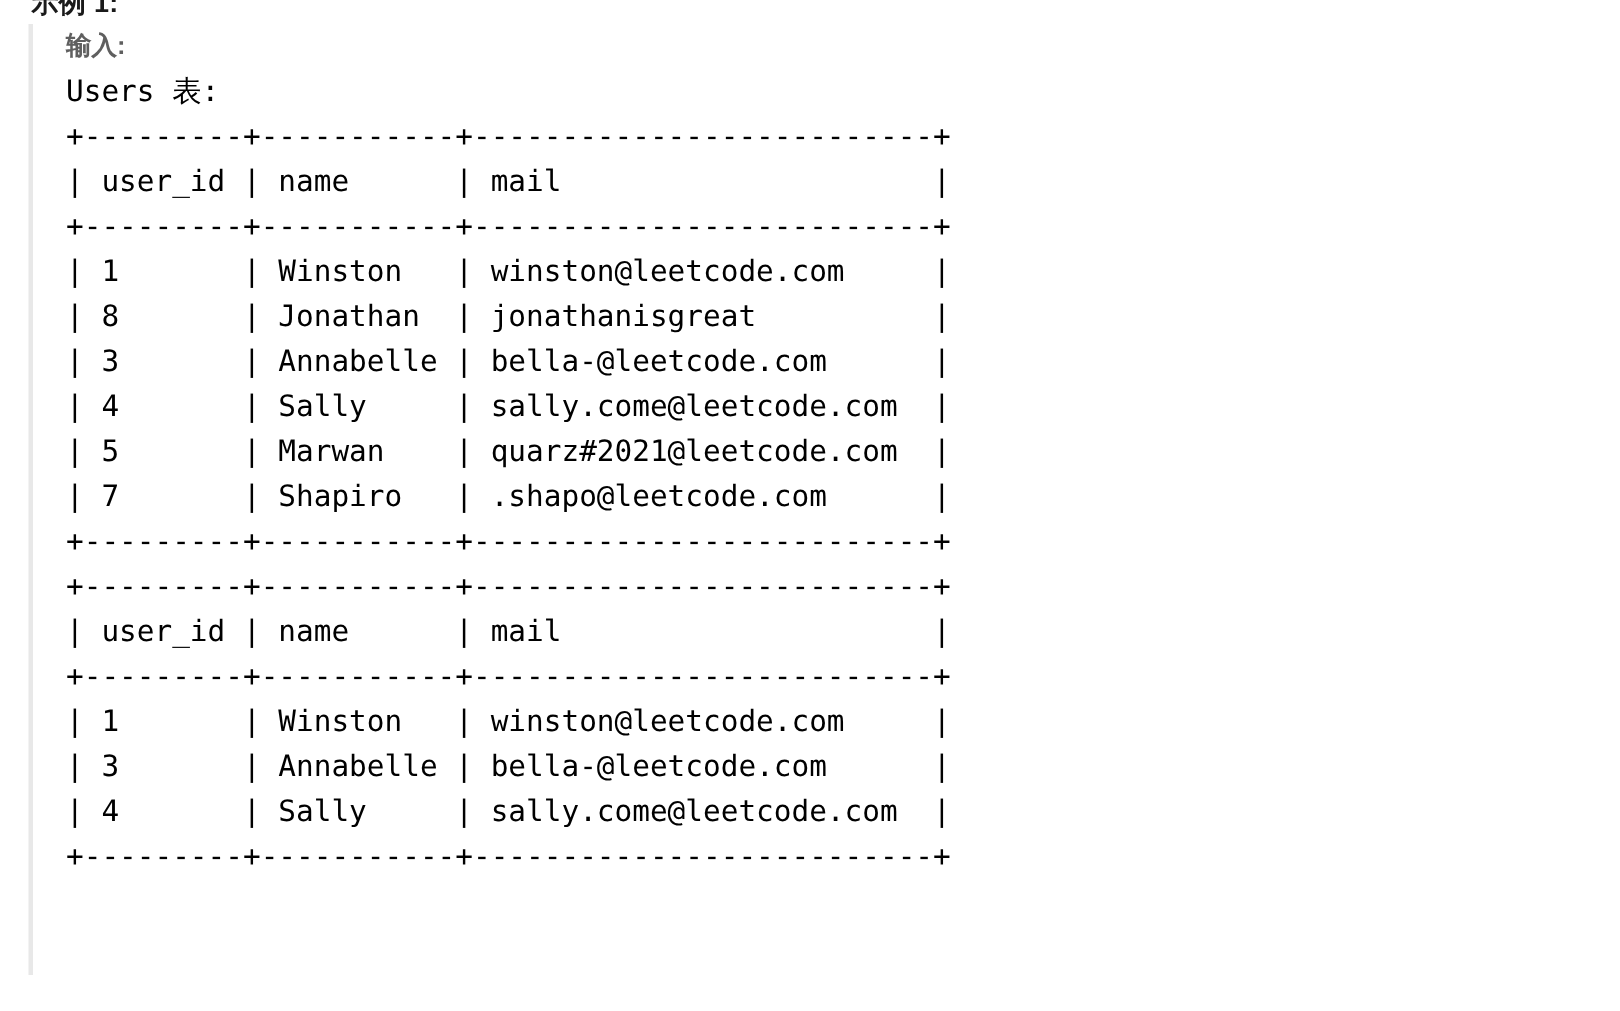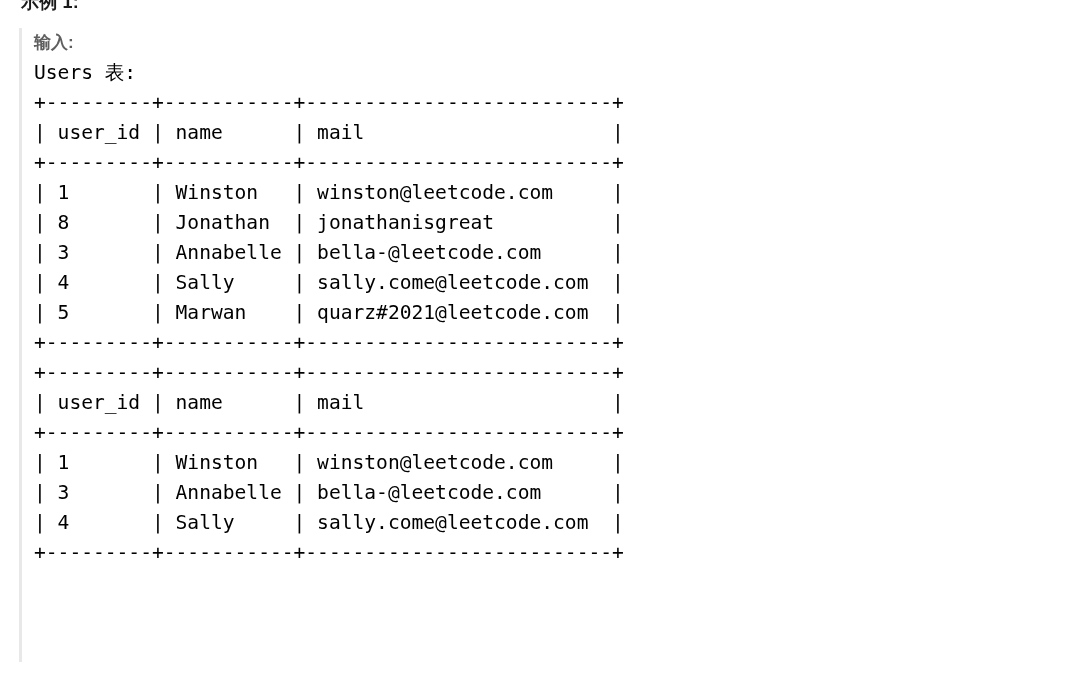--- a/index.html
+++ b/index.html
@@ -32,26 +32,26 @@
     font-weight: bold;
     color: #1a1a1a;
     letter-spacing: 0.2px;
     white-space: nowrap;
   }
 
   
   .quote-block {
     position: absolute;
     left: 19px;
-    top: 28px;
+    top: 16px;
     width: 1040px;
     height: 634px;
     border-left: 3px solid #e8e8e8;
     box-sizing: border-box;
-    padding-left: 12px;
+    padding-left: 22px;
   }
 
   .section-label {
     font-family: "Liberation Sans", sans-serif;
     font-size: 17px;
     font-weight: bold;
     color: #5f5f5f;
     line-height: 30px;
     height: 30px;
     white-space: nowrap;
@@ -83,20 +83,21 @@
 
     <div class="mono-line">| user_id | name      | mail                     |</div>
 
     <div class="mono-line">+---------+-----------+--------------------------+</div>
 
     <div class="mono-line">| 1       | Winston   | winston@leetcode.com     |</div>
     <div class="mono-line">| 8       | Jonathan  | jonathanisgreat          |</div>
     <div class="mono-line">| 3       | Annabelle | bella-@leetcode.com      |</div>
     <div class="mono-line">| 4       | Sally     | sally.come@leetcode.com  |</div>
     <div class="mono-line">| 5       | Marwan    | quarz#2021@leetcode.com  |</div>
+    <div class="mono-line">| 7       | Shapiro   | .shapo@leetcode.com      |</div>
 
     <div class="mono-line">+---------+-----------+--------------------------+</div>
 
 
     <div class="mono-line">+---------+-----------+--------------------------+</div>
 
     <div class="mono-line">| user_id | name      | mail                     |</div>
 
     <div class="mono-line">+---------+-----------+--------------------------+</div>
 

